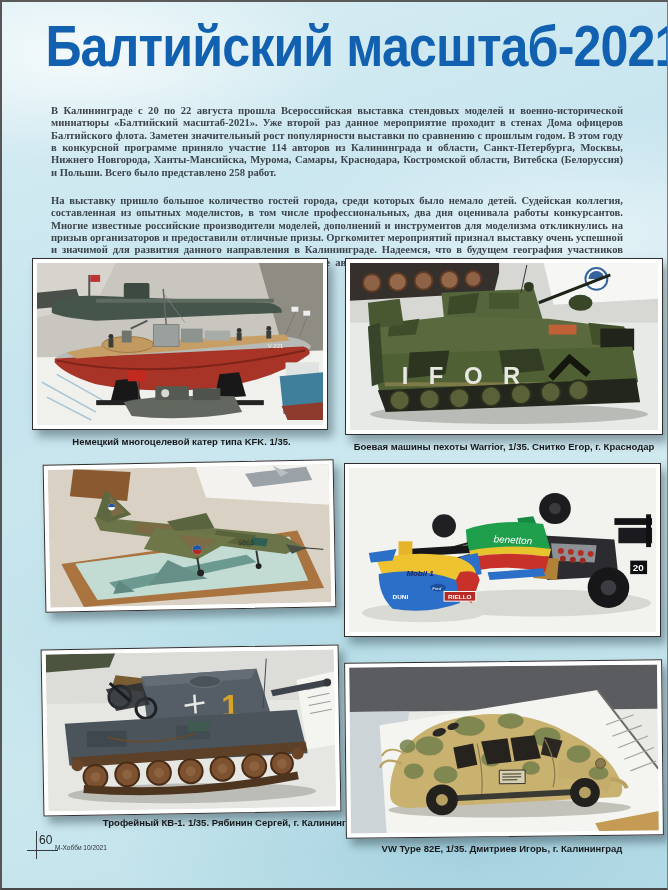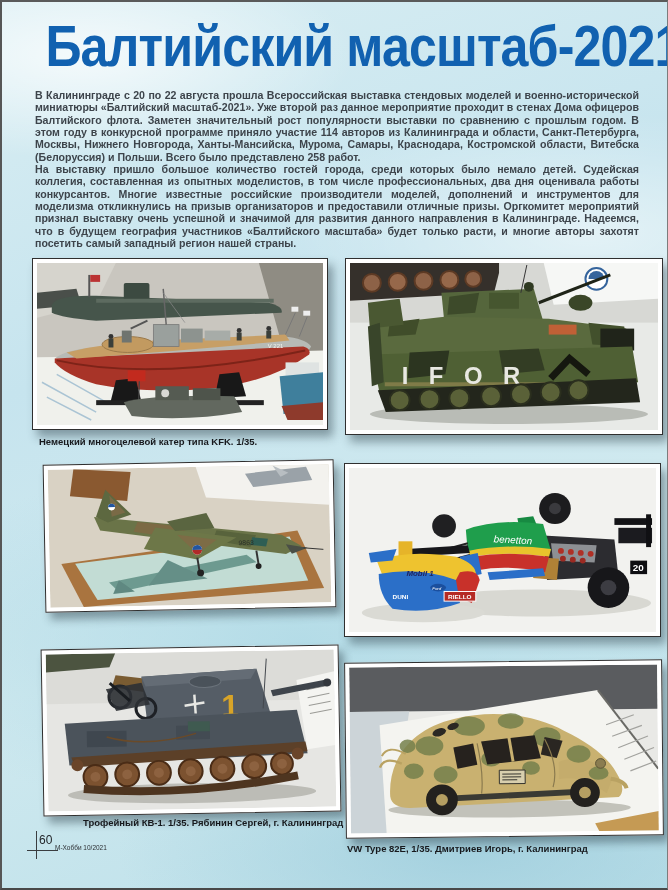--- a/index.html
+++ b/index.html
@@ -13,25 +13,25 @@
       radial-gradient(ellipse 500px 180px at 70% 96%, rgba(158,205,220,.8), rgba(158,205,220,0) 70%),
       linear-gradient(160deg,#d9eef3 0%,#c6e4ee 35%,#cfe9ef 62%,#badfe9 100%);
     border-style:solid;border-color:#5a5a5a #7c7c7c #484848 #565656;border-width:2px 1px 2px 2px;
     box-sizing:border-box;
   }
   .title{position:absolute;left:0;right:0;top:16px;text-align:center;white-space:nowrap;}
   .title span{display:inline-block;transform:scaleX(.88);transform-origin:center;
     font-weight:bold;font-size:57px;line-height:1;color:#1161b0;letter-spacing:-1px;}
   .bodytext{position:absolute;left:33px;top:87px;width:604px;color:#3d444b;
     font-weight:bold;font-size:10.6px;line-height:12.35px;text-align:justify;}
-  .bodytext p{margin:0;}
+  .bodytext p{margin:16px;font-family:Liberation Serif, serif;}
   .photo{position:absolute;background:#fff;padding:4px;border:1px solid #2f2f2f;
     box-shadow:5px 7px 9px rgba(30,50,60,.42);box-sizing:border-box;}
   .photo svg{display:block;width:100%;height:100%;}
-  .cap{position:absolute;font-weight:bold;font-size:9.5px;line-height:11.5px;color:#17191d;}
+  .cap{position:absolute;font-weight:bold;font-size:9.5px;line-height:11.5px;color:#17191d;text-align:center;}
   .folio-num{position:absolute;left:37px;top:831px;font-size:12px;color:#23262a;}
   .folio-issue{position:absolute;left:53px;top:842px;font-size:6.5px;color:#2c2f33;}
   .fl-v{position:absolute;left:34px;top:829px;width:1px;height:28px;background:#3a3d40;}
   .fl-h{position:absolute;left:25px;top:848px;width:31px;height:1px;background:#3a3d40;}
   text{font-family:"Liberation Sans",sans-serif;}
 </style>
 </head>
 <body>
 
 <div class="page">
@@ -136,20 +136,23 @@
       <polygon points="28,128 288,116 292,140 36,150" fill="#23261c"></polygon>
       <circle cx="50" cy="138" r="10" fill="#5a6138" stroke="#2b2f1e" stroke-width="2"></circle>
       <circle cx="80" cy="137" r="10" fill="#5a6138" stroke="#2b2f1e" stroke-width="2"></circle>
       <circle cx="110" cy="136" r="10" fill="#5a6138" stroke="#2b2f1e" stroke-width="2"></circle>
       <circle cx="142" cy="134" r="10" fill="#5a6138" stroke="#2b2f1e" stroke-width="2"></circle>
       <circle cx="172" cy="132" r="10" fill="#5a6138" stroke="#2b2f1e" stroke-width="2"></circle>
       <circle cx="202" cy="130" r="10" fill="#5a6138" stroke="#2b2f1e" stroke-width="2"></circle>
       <circle cx="230" cy="128" r="10" fill="#5a6138" stroke="#2b2f1e" stroke-width="2"></circle>
       <polygon points="18,64 30,60 34,120 22,124" fill="#39452a"></polygon>
     </svg>
+  </div>
+  <div class="cap" style="left:347px;top:439px;width:310px;">
+    <div>Боевая машины пехоты Warrior, 1/35. Снитко Егор, г. Краснодар</div>
   </div>
 
   <div class="photo" style="left:42px;top:460px;width:291px;height:148px;transform:rotate(-1.1deg);">
     <svg viewBox="0 0 285 143" preserveAspectRatio="none">
       <rect width="285" height="143" fill="#d9d2c4"></rect>
       <polygon points="150,0 285,0 285,42 160,32" fill="#f3f2ee"></polygon>
       <polygon points="200,8 262,2 268,16 208,22" fill="#9aa2a8"></polygon>
       <polygon points="228,0 244,8 236,12" fill="#b8bec2"></polygon>
       <polygon points="26,0 84,4 80,34 22,28" fill="#8a5930"></polygon>
       <polygon points="12,98 252,68 278,128 34,143" fill="#a9743f"></polygon>

